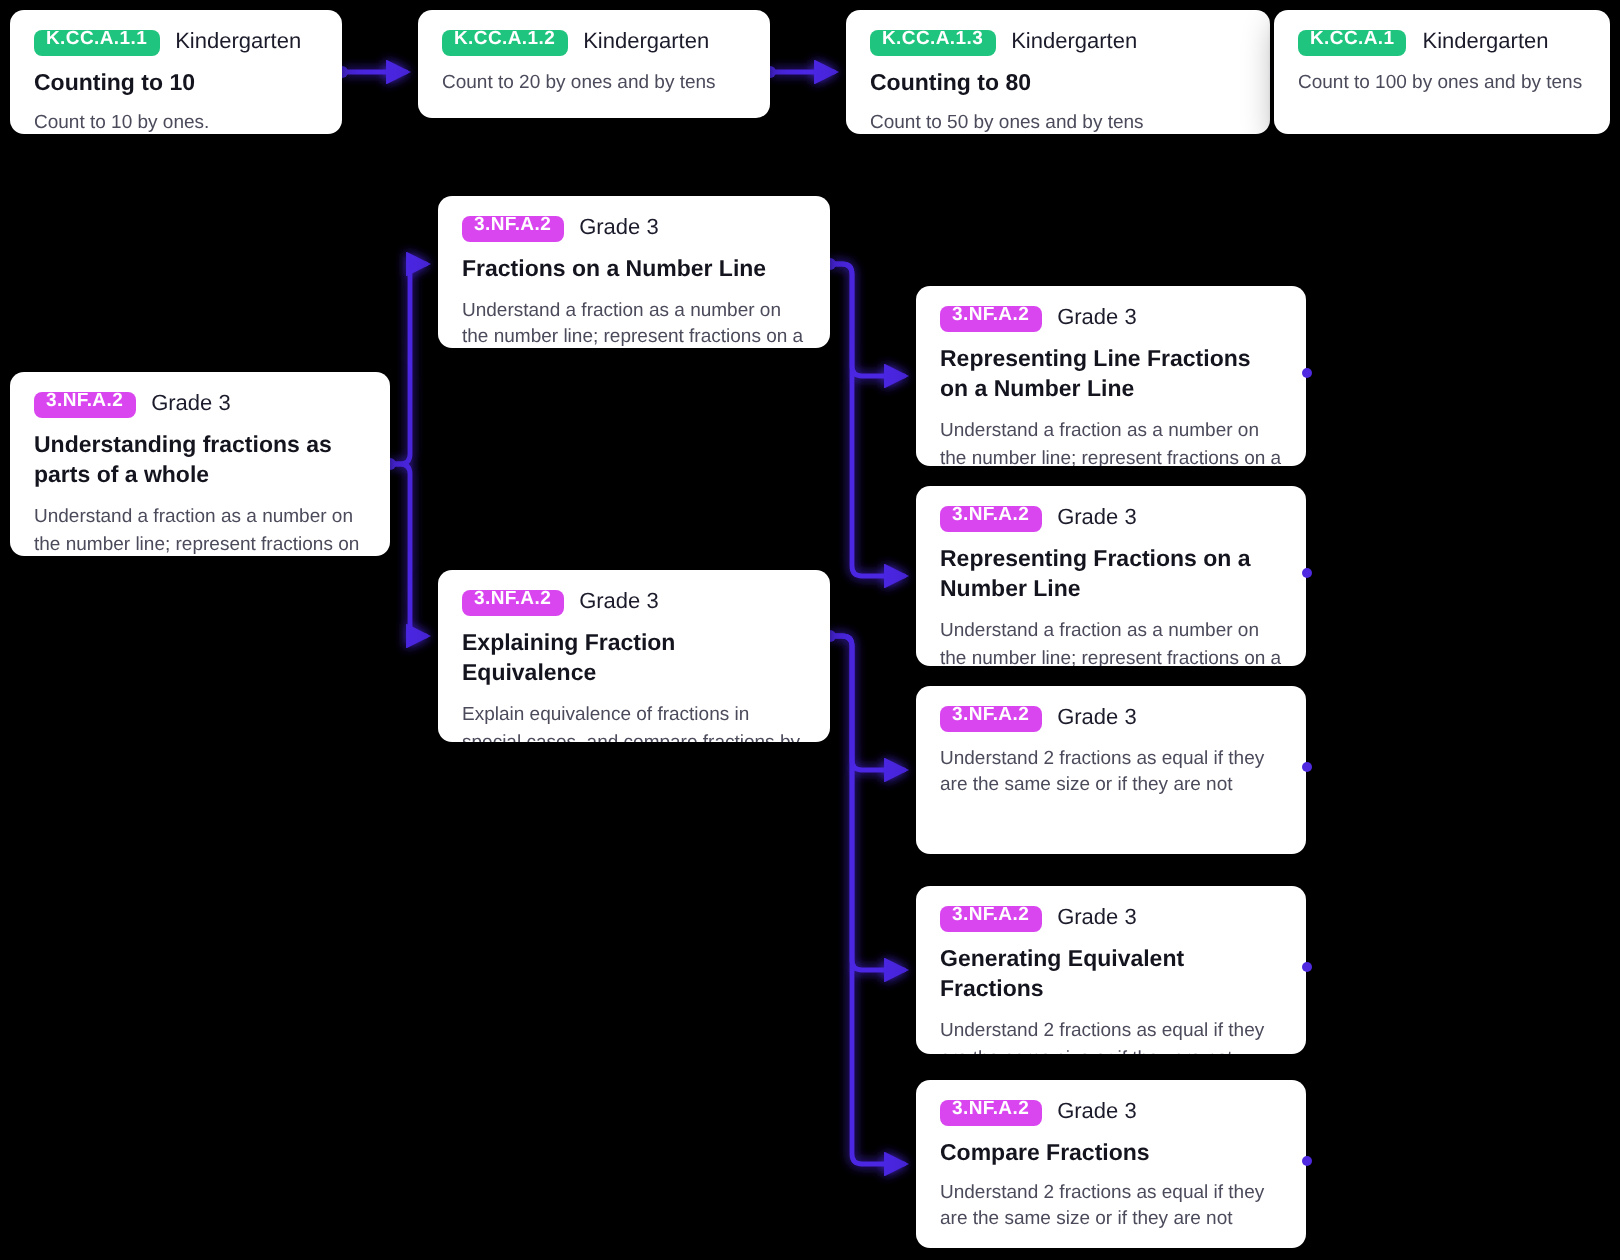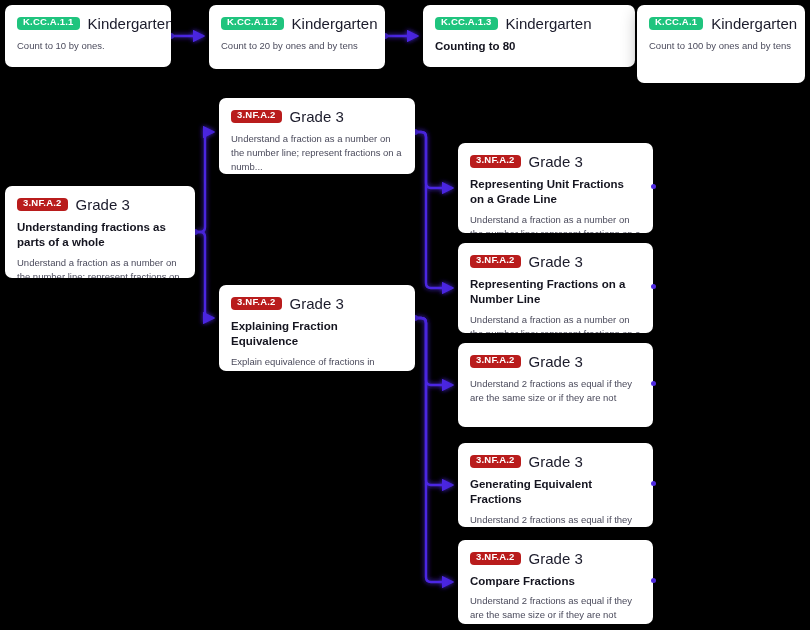--- a/index.html
+++ b/index.html
@@ -42,23 +42,23 @@
     font-size: 9.5px;
     font-weight: 700;
     letter-spacing: 0.2px;
     color: #ffffff;
     border-radius: 4px;
     padding: 0 6px 3px 6px;
     line-height: 1;
     white-space: nowrap;
   }
   .badge.green { background: #1fc47e; }
-  .badge.purple { background: #b91c1c; }
+  .badge.purple { background: #d946ef; }
   .grade {
-    font-size: 15px;
+    font-size: 11px;
     color: #1b1b2b;
     font-weight: 400;
     white-space: nowrap;
     text-align: right;
   }
   .node-title {
     font-size: 11.5px;
     font-weight: 700;
     color: #14141f;
     line-height: 1.32;
@@ -127,48 +127,51 @@
       <circle cx="415" cy="318" r="3"></circle>
     </g>
   </svg>
 
   <div id="nodes">
       <div class="node tight" style="left: 5px; top: 5px; width: 166px; height: 62px;">
         <div class="node-head">
           <span class="badge green">K.CC.A.1.1</span>
           <span class="grade">Kindergarten</span>
         </div>
+        <div class="node-title">Counting to 10</div>
         <div class="node-desc">Count to 10 by ones.</div>
       </div>
-      <div class="node tight" style="left: 209px; top: 5px; width: 176px; height: 64px;">
+      <div class="node tight" style="left: 209px; top: 5px; width: 176px; height: 54px;">
         <div class="node-head">
           <span class="badge green">K.CC.A.1.2</span>
           <span class="grade">Kindergarten</span>
         </div>
         <div class="node-desc">Count to 20 by ones and by tens</div>
       </div>
       <div class="node tight" style="left: 423px; top: 5px; width: 212px; height: 62px;">
         <div class="node-head">
           <span class="badge green">K.CC.A.1.3</span>
           <span class="grade">Kindergarten</span>
         </div>
         <div class="node-title">Counting to 80</div>
-      </div>
-      <div class="node tight" style="left: 637px; top: 5px; width: 168px; height: 78px;">
+        <div class="node-desc">Count to 50 by ones and by tens</div>
+      </div>
+      <div class="node tight" style="left: 637px; top: 5px; width: 168px; height: 62px;">
         <div class="node-head">
           <span class="badge green">K.CC.A.1</span>
           <span class="grade">Kindergarten</span>
         </div>
         <div class="node-desc">Count to 100 by ones and by tens</div>
       </div>
       <div class="node" style="left: 219px; top: 98px; width: 196px; height: 76px;">
         <div class="node-head">
           <span class="badge purple">3.NF.A.2</span>
           <span class="grade">Grade 3</span>
         </div>
+        <div class="node-title">Fractions on a Number Line</div>
         <div class="node-desc">Understand a fraction as a number on the number line; represent fractions on a numb...</div>
       </div>
       <div class="node" style="left: 5px; top: 186px; width: 190px; height: 92px;">
         <div class="node-head">
           <span class="badge purple">3.NF.A.2</span>
           <span class="grade">Grade 3</span>
         </div>
         <div class="node-title">Understanding fractions as parts of a whole</div>
         <div class="node-desc">Understand a fraction as a number on the number line; represent fractions on a numb...</div>
       </div>
@@ -178,21 +181,21 @@
           <span class="grade">Grade 3</span>
         </div>
         <div class="node-title">Explaining Fraction Equivalence</div>
         <div class="node-desc">Explain equivalence of fractions in special cases, and compare fractions by reasoning</div>
       </div>
       <div class="node" style="left: 458px; top: 143px; width: 195px; height: 90px;">
         <div class="node-head">
           <span class="badge purple">3.NF.A.2</span>
           <span class="grade">Grade 3</span>
         </div>
-        <div class="node-title">Representing Unit Fractions on a Grade Line</div>
+        <div class="node-title">Representing Line Fractions on a Number Line</div>
         <div class="node-desc">Understand a fraction as a number on the number line; represent fractions on a numb...</div>
       </div>
       <div class="node" style="left: 458px; top: 243px; width: 195px; height: 90px;">
         <div class="node-head">
           <span class="badge purple">3.NF.A.2</span>
           <span class="grade">Grade 3</span>
         </div>
         <div class="node-title">Representing Fractions on a Number Line</div>
         <div class="node-desc">Understand a fraction as a number on the number line; represent fractions on a numb...</div>
       </div>

